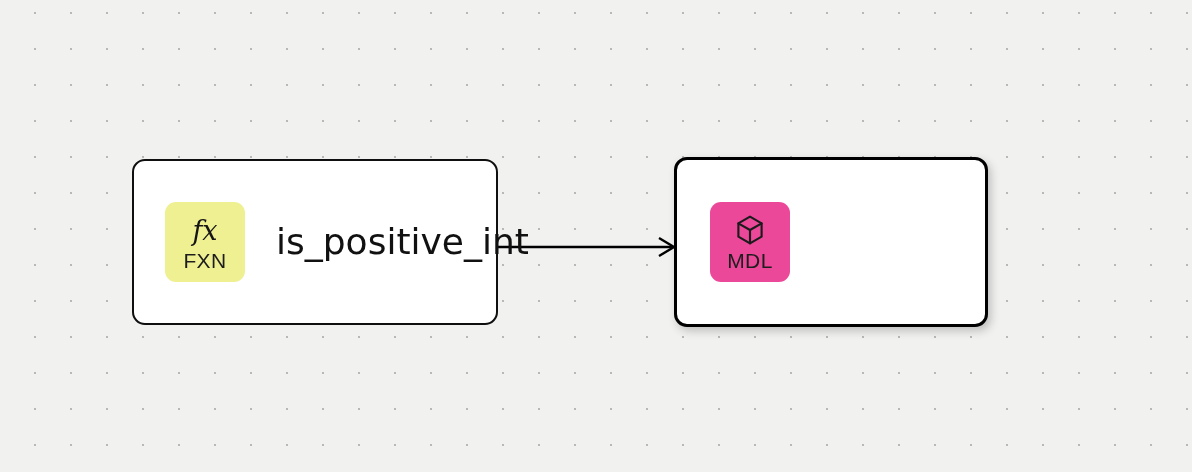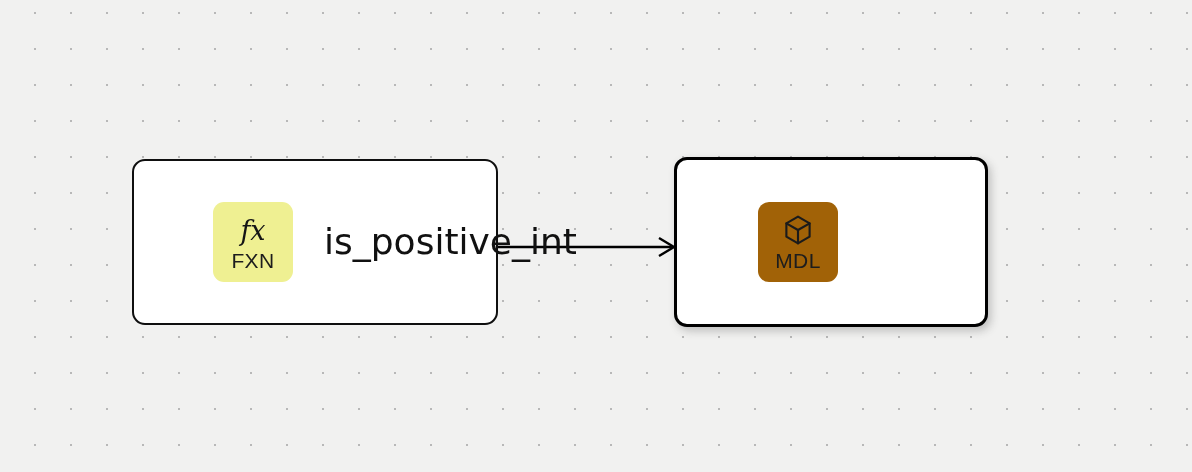--- a/index.html
+++ b/index.html
@@ -24,21 +24,20 @@
   }
 
   
   .node {
     position: absolute;
     box-sizing: border-box;
     background: #ffffff;
     display: flex;
     align-items: center;
     border-radius: 13px;
-    padding-left: 48px;
   }
   .node--plain {
     border: 2px solid #0f0f0f;
   }
   .node--selected {
     border: 3.5px solid #000000;
     box-shadow: 3px 4px 9px rgba(60,60,60,0.28);
   }
 
   #node-fxn {
@@ -85,21 +84,21 @@
   }
   .badge-label {
     font-family: Liberation Sans, sans-serif;
     font-size: 21px;
     color: #1d1d1d;
     letter-spacing: 0.4px;
     margin-top: 3px;
     line-height: 1;
   }
   .badge--fxn { background: #eff092; }
-  .badge--mdl { background: #a16207; }
+  .badge--mdl { background: #ec4899; }
 
   
   .node-title {
     font-family: "DejaVu Sans", sans-serif;
     font-size: 36px;
     color: #111111;
     white-space: nowrap;
     line-height: 1;
   }
   #node-fxn .node-title { margin-left: 31px; }

